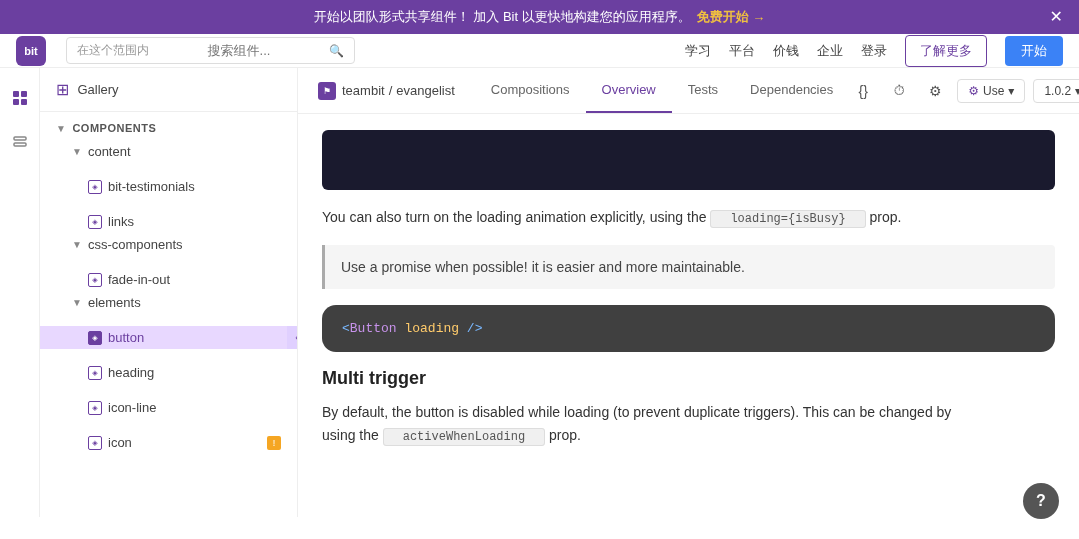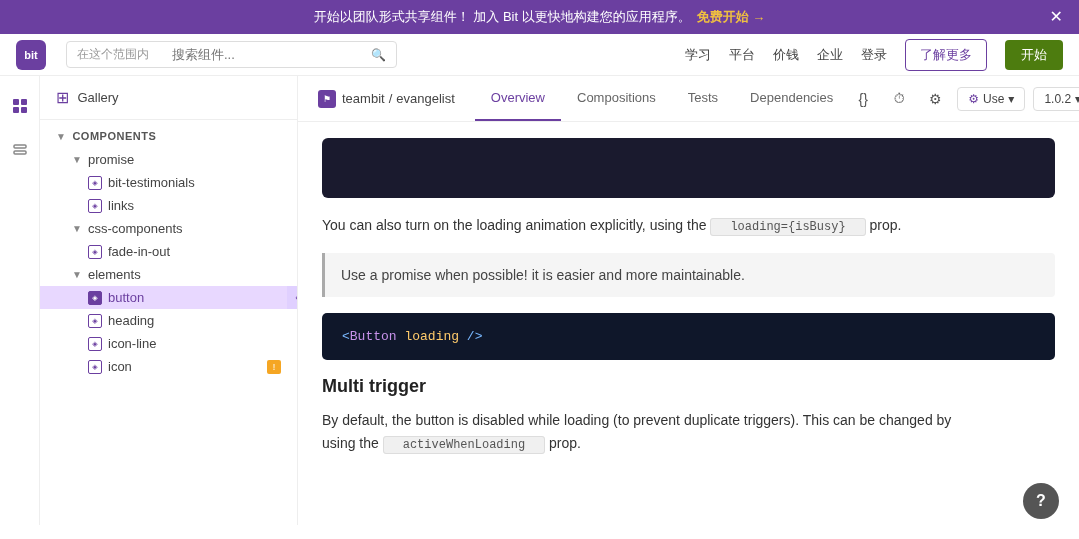--- a/index.html
+++ b/index.html
@@ -32,21 +32,21 @@
       background: none;
       border: none;
       line-height: 1;
     }
 
     
     .header-nav {
       display: flex;
       align-items: center;
       padding: 16px 16px;
-      height: 42px;
+      height: 34px;
       border-bottom: 1px solid #eee;
       gap: 20px;
     }
     .bit-logo {
       width: 30px;
       height: 30px;
       background: #6b3fa0;
       border-radius: 6px;
       display: flex;
       align-items: center;
@@ -55,35 +55,36 @@
       font-weight: 700;
       font-size: 11px;
       flex-shrink: 0;
     }
     .search-bar {
       display: flex;
       align-items: center;
       border: 1px solid #ddd;
       border-radius: 4px;
       padding: 4px 10px;
-      gap: 23px;
+      gap: 2px;
       flex: 0 0 280px;
     }
     .search-bar .search-scope {
       color: #999;
       font-size: 12px;
       white-space: nowrap;
     }
     .search-bar input {
       border: none;
       outline: none;
       font-size: 13px;
       color: #555;
       flex: 1;
       background: transparent;
+      text-align: center;
     }
     .search-bar .search-icon-svg {
       color: #999;
       font-size: 12px;
     }
     .nav-links {
       display: flex;
       align-items: center;
       gap: 18px;
       margin-left: auto;
@@ -94,21 +95,21 @@
     .btn-outline {
       border: 1px solid #6b3fa0;
       color: #6b3fa0;
       padding: 6px 14px;
       border-radius: 4px;
       cursor: pointer;
       background: #fff;
       font-size: 13px;
     }
     .btn-primary {
-      background: #4d7c0f;
+      background: #3b82f6;
       color: #fff;
       padding: 6px 16px;
       border-radius: 4px;
       cursor: pointer;
       border: none;
       font-size: 13px;
     }
 
     
     .main-layout {
@@ -211,21 +212,21 @@
       background: #f5a623;
       border-radius: 2px;
       display: flex;
       align-items: center;
       justify-content: center;
       font-size: 9px;
       color: #fff;
       flex-shrink: 0;
     }
     .tree-indent-1 { padding-left: 32px; }
-    .tree-indent-2 { padding-left: 48px; }
+    .tree-indent-2 { padding-left: 48px; margin-top: 12px; }
     .collapse-btn {
       width: 20px;
       height: 100%;
       position: absolute;
       right: -10px;
       top: 0;
       background: #e0d0ff;
       cursor: pointer;
       border-radius: 0 4px 4px 0;
       display: flex;
@@ -373,22 +374,22 @@
       border-left: 3px solid #aaa;
       padding: 14px 16px;
       margin-bottom: 16px;
       border-radius: 0 4px 4px 0;
       font-size: 14px;
       color: #444;
     }
 
     
     .code-block {
-      background: #0f172a;
-      border-radius: 5px;
+      background: #404040;
+      border-radius: 14px;
       padding: 16px 20px;
       margin-bottom: 16px;
       font-family: 'Courier New', monospace;
       font-size: 13px;
       color: #ccc;
       position: relative;
     }
     .code-block .keyword { color: #79b8ff; }
     .code-block .component-name { color: #c792ea; }
     .code-block .attr { color: #ffcb6b; }
@@ -475,21 +476,21 @@
       <span>Gallery</span>
     </div>
 
     <div class="sidebar-section-label">
       <span class="toggle-icon">▼</span>
       <span>COMPONENTS</span>
     </div>
 
     <div class="tree-item tree-indent-1">
       <span class="toggle-icon">▼</span>
-      <span class="item-label">promise</span>
+      <span class="item-label">content</span>
     </div>
 
     <div class="tree-item tree-indent-2">
       <span class="file-icon purple">◈</span>
       <span class="item-label">bit-testimonials</span>
     </div>
 
     <div class="tree-item tree-indent-2">
       <span class="file-icon purple">◈</span>
       <span class="item-label">links</span>
@@ -536,25 +537,25 @@
   <div class="content-area">
 
     <div class="component-header">
       <div class="breadcrumb-path">
         <div class="scope-icon">⚑</div>
         <span>teambit</span>
         <span>/</span>
         <span>evangelist</span>
       </div>
       <div class="tabs">
+        <div class="tab">
+          <span>Compositions</span>
+        </div>
         <div class="tab active">
           <span>Overview</span>
-        </div>
-        <div class="tab">
-          <span>Compositions</span>
         </div>
         <div class="tab">
           <span>Tests</span>
         </div>
         <div class="tab">
           <span>Dependencies</span>
         </div>
       </div>
       <div class="tab-actions">
         <div class="icon-btn borderless" title="Code">{}</div>

